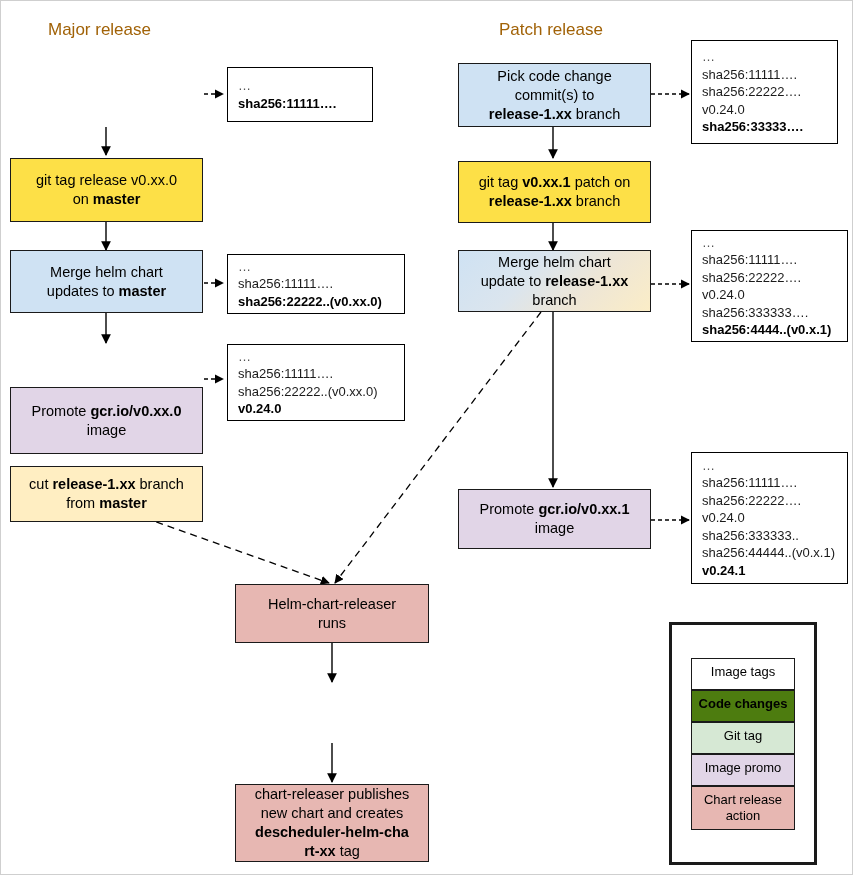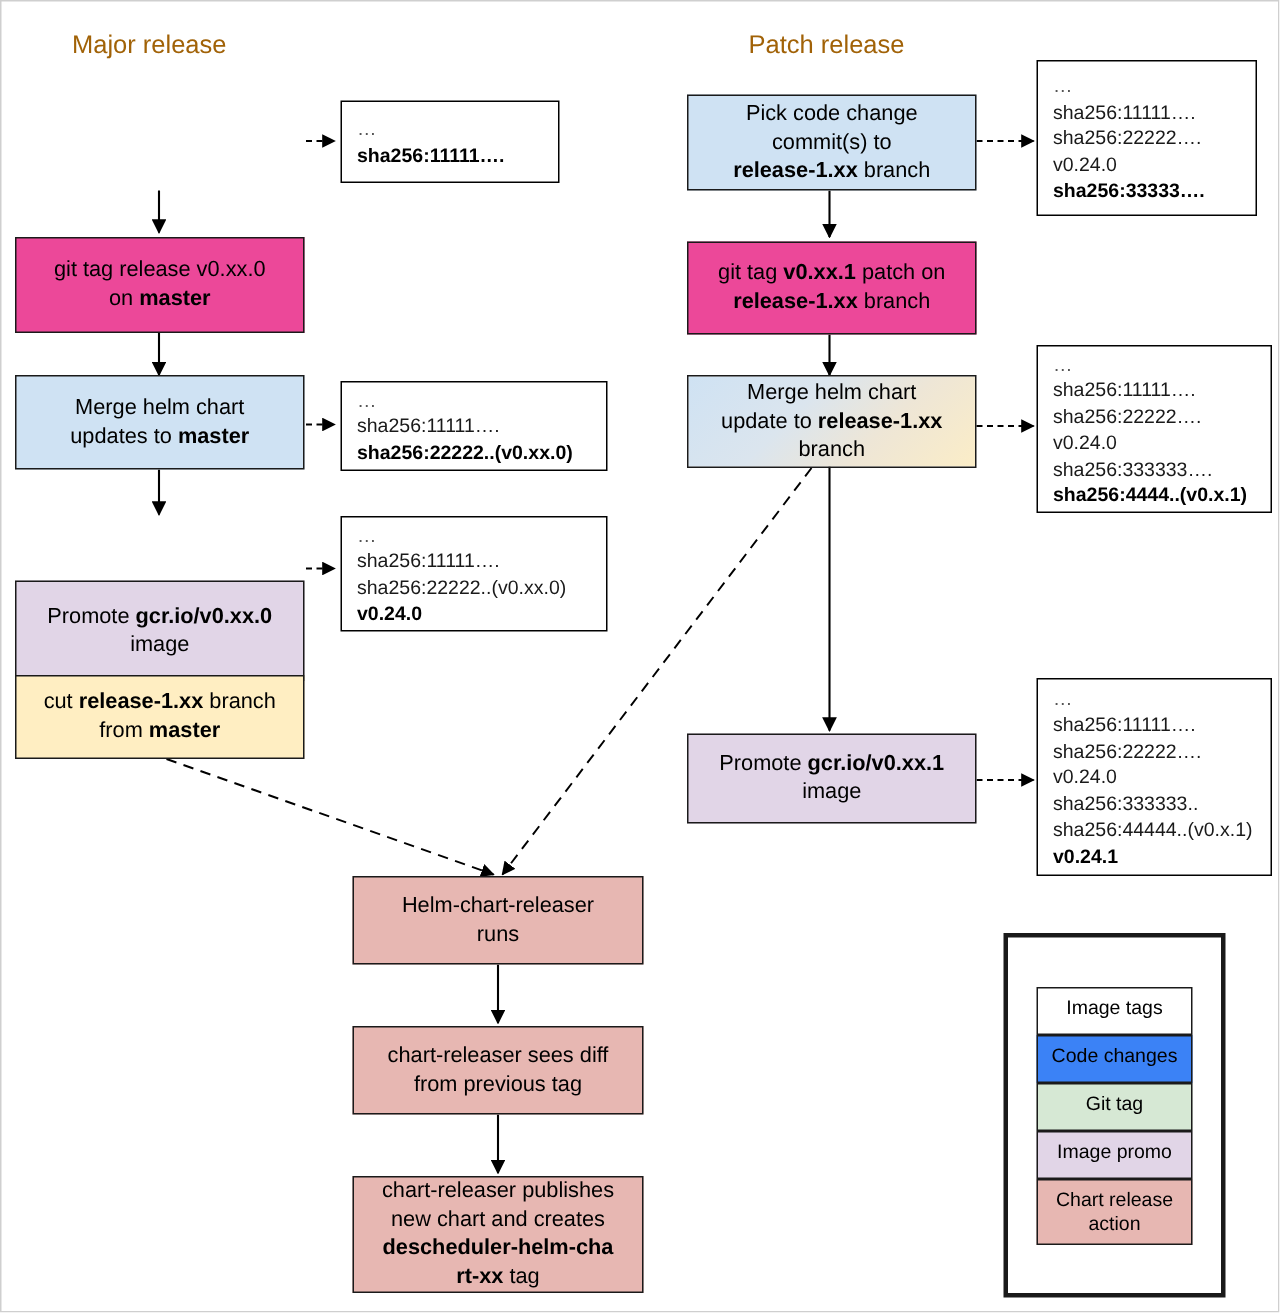--- a/index.html
+++ b/index.html
@@ -44,23 +44,23 @@
     align-items: center;
     justify-content: center;
     text-align: center;
     font-size: 14.5px;
     line-height: 19px;
     padding: 2px 6px;
     color: #000;
   }
   .node .txt { display: block; width: 100%; }
   .c-code   { background: #cfe2f3; }
-  .c-git    { background: #ec4899; }
+  .c-git    { background: #fde047; }
   .c-promo  { background: #e1d5e7; }
-  .c-trig   { background: #ffeec2; }
+  .c-trig   { background: #ffeec2; margin-top: 16px; }
   .c-act    { background: #e7b7b2; }
   .c-grad   { background: linear-gradient(135deg, #cfe2f3 0%, #dbe5ee 38%, #eee6d6 66%, #fbedc7 100%); }
 
   .tagbox {
     position: absolute;
     box-sizing: border-box;
     border: 1px solid #000000;
     background: #ffffff;
     font-size: 13px;
     line-height: 17.5px;
@@ -206,32 +206,29 @@
       <div class="ln">sha256:22222….</div>
       <div class="ln">v0.24.0</div>
       <div class="ln">sha256:333333..</div>
       <div class="ln">sha256:44444..(v0.x.1)</div>
       <div class="ln bold">v0.24.1</div>
     </div>
 
   <div class="node c-act" style="left:234px; top:583px; width:194px; height:59px;">
       <span class="txt">Helm-chart-releaser<br>runs</span>
     </div>
-  <div class="node c-act" style="left:234px; top:683px; width:194px; height:59px;">
-      <span class="txt">chart-releaser sees diff<br>from previous tag</span>
-    </div>
   <div class="node c-act" style="left:234px; top:783px; width:194px; height:78px;">
       <span class="txt">chart-releaser publishes<br>new chart and creates<br><b>descheduler-helm-cha</b><br><b>rt-xx</b> tag</span>
     </div>
 
   <div id="legend">
       <div class="legend-item" style="background: rgb(255, 255, 255);">
         <span>Image tags</span>
       </div>
-      <div class="legend-item" style="background: #3b82f6;">
+      <div class="legend-item" style="background: #4d7c0f; font-weight: bold;">
         <span>Code changes</span>
       </div>
       <div class="legend-item" style="background: rgb(214, 232, 212);">
         <span>Git tag</span>
       </div>
       <div class="legend-item" style="background: rgb(225, 213, 231);">
         <span>Image promo</span>
       </div>
       <div class="legend-item" style="background: rgb(231, 183, 178);">
         <span>Chart release action</span>

